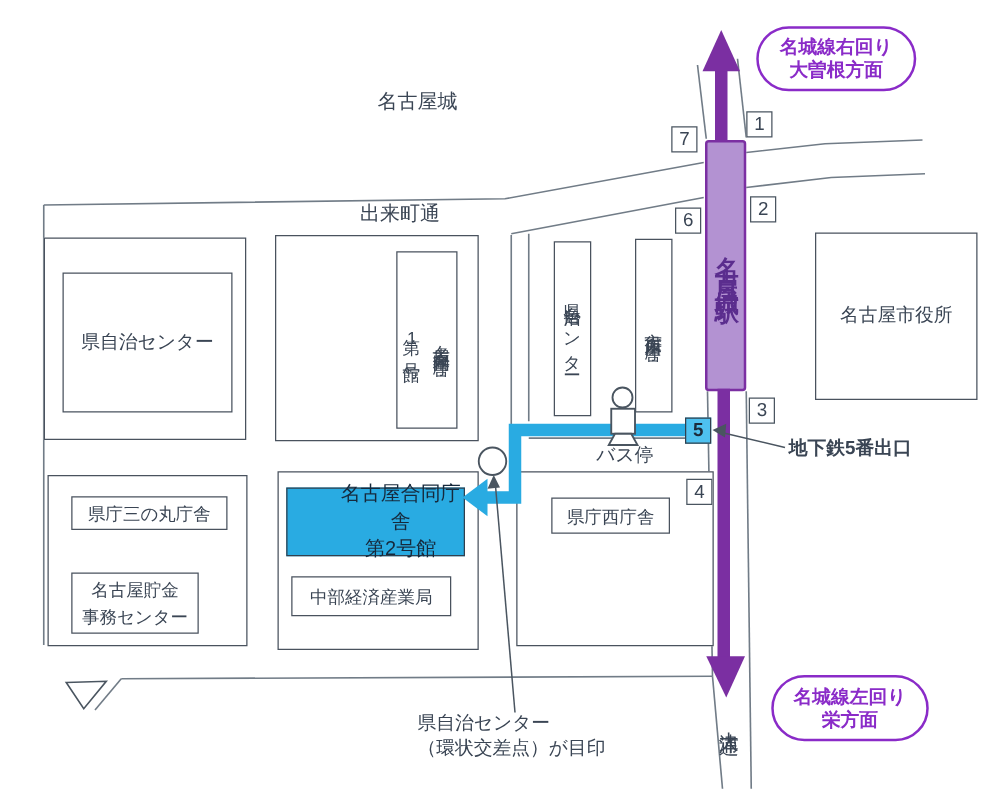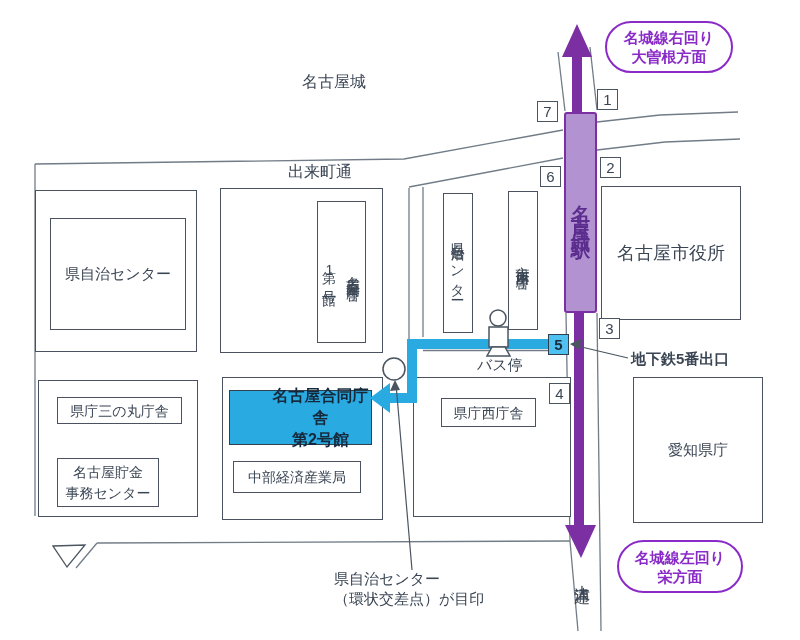--- a/index.html
+++ b/index.html
@@ -16,21 +16,21 @@
   .lbl{z-index:4;font-size:15px;line-height:20px;}
   .exit{width:21px;height:21px;background:#fff;border:1.5px solid #4a5560;display:flex;align-items:center;
         justify-content:center;font-size:15px;color:#3a4554;z-index:4;}
   .exit5{background:#4ec1f0;border-color:#31404e;font-weight:bold;color:#1c2b3c;}
   .station{left:564px;top:112px;width:33px;height:201px;background:#b392d2;border:2px solid #7b2fa2;
            border-radius:3px;display:flex;align-items:center;justify-content:center;z-index:2;
            font-size:19px;font-weight:bold;color:#5b2d8e;letter-spacing:9px;}
   .bubble{background:#fff;border:2px solid #8a2bc8;border-radius:27px;color:#8a2bc8;font-weight:bold;
           font-size:15px;line-height:19px;display:flex;align-items:center;justify-content:center;
           text-align:center;z-index:4;}
-  .blue-bldg{background:#29abe2;border:1.5px solid #31404e;color:#16293c;font-weight:bold;
+  .blue-bldg{background:#29abe2;border:1.5px solid #31404e;color:#16293c;font-weight:normal;
              font-size:16px;line-height:22px;display:flex;align-items:center;justify-content:center;
              text-align:center;z-index:2;padding-left:40px;}
 </style>
 </head>
 <body>
 
 <div id="stage">
 
   <svg class="layer z1">
     <g fill="none" stroke="#717c87" stroke-width="1.3">
@@ -56,36 +56,35 @@
   <div class="abs block" style="left:35px;top:190px;width:162px;height:162px;"></div>
   <div class="abs cbox" style="left:50px;top:218px;width:136px;height:112px;font-size:15px;">県自治センター</div>
 
   <div class="abs block" style="left:220px;top:188px;width:163px;height:165px;"></div>
   <div class="abs cbox vbox pre" style="left:317px;top:201px;width:49px;height:142px;line-height:24px;">名古屋合同庁舎
 第1号館</div>
 
   <div class="abs cbox vbox" style="left:443px;top:193px;width:30px;height:140px;">県自治センター</div>
   <div class="abs cbox vbox" style="left:508px;top:191px;width:30px;height:139px;">市役所西庁舎</div>
 
-  <div class="abs cbox" style="left:601px;top:186px;width:140px;height:134px;font-size:18px;">名古屋市役所</div>
+  <div class="abs cbox" style="left:652px;top:186px;width:130px;height:134px;font-size:15px;">名古屋市役所</div>
 
   <div class="abs block" style="left:38px;top:380px;width:160px;height:137px;"></div>
   <div class="abs cbox pre" style="left:57px;top:458px;width:102px;height:49px;line-height:21px;">名古屋貯金
 事務センター</div>
   <div class="abs cbox" style="left:57px;top:397px;width:125px;height:27px;">県庁三の丸庁舎</div>
 
   <div class="abs block" style="left:222px;top:377px;width:161px;height:143px;"></div>
   <div class="abs blue-bldg pre" style="left:229px;top:390px;width:143px;height:55px;">名古屋合同庁舎
 第2号館</div>
   <div class="abs cbox" style="left:233px;top:461px;width:128px;height:32px;">中部経済産業局</div>
 
   <div class="abs block" style="left:413px;top:377px;width:158px;height:140px;"></div>
   <div class="abs cbox" style="left:441px;top:398px;width:95px;height:29px;">県庁西庁舎</div>
 
-  <div class="abs cbox" style="left:633px;top:377px;width:130px;height:146px;font-size:15px;">愛知県庁</div>
 
   <div class="abs station vbox">名古屋城駅</div>
 
   <svg class="layer z3">
 
     <polyline points="548,344 412,344 412,398 389,398" fill="none" stroke="#29abe2" stroke-width="10"></polyline>
     <polygon points="370,398 390,383 390,413" fill="#29abe2"></polygon>
 
     <line x1="577" y1="54" x2="577" y2="112" stroke="#7b2fa2" stroke-width="10"></line>
     <polygon points="577,24 562,57 592,57" fill="#7b2fa2"></polygon>

